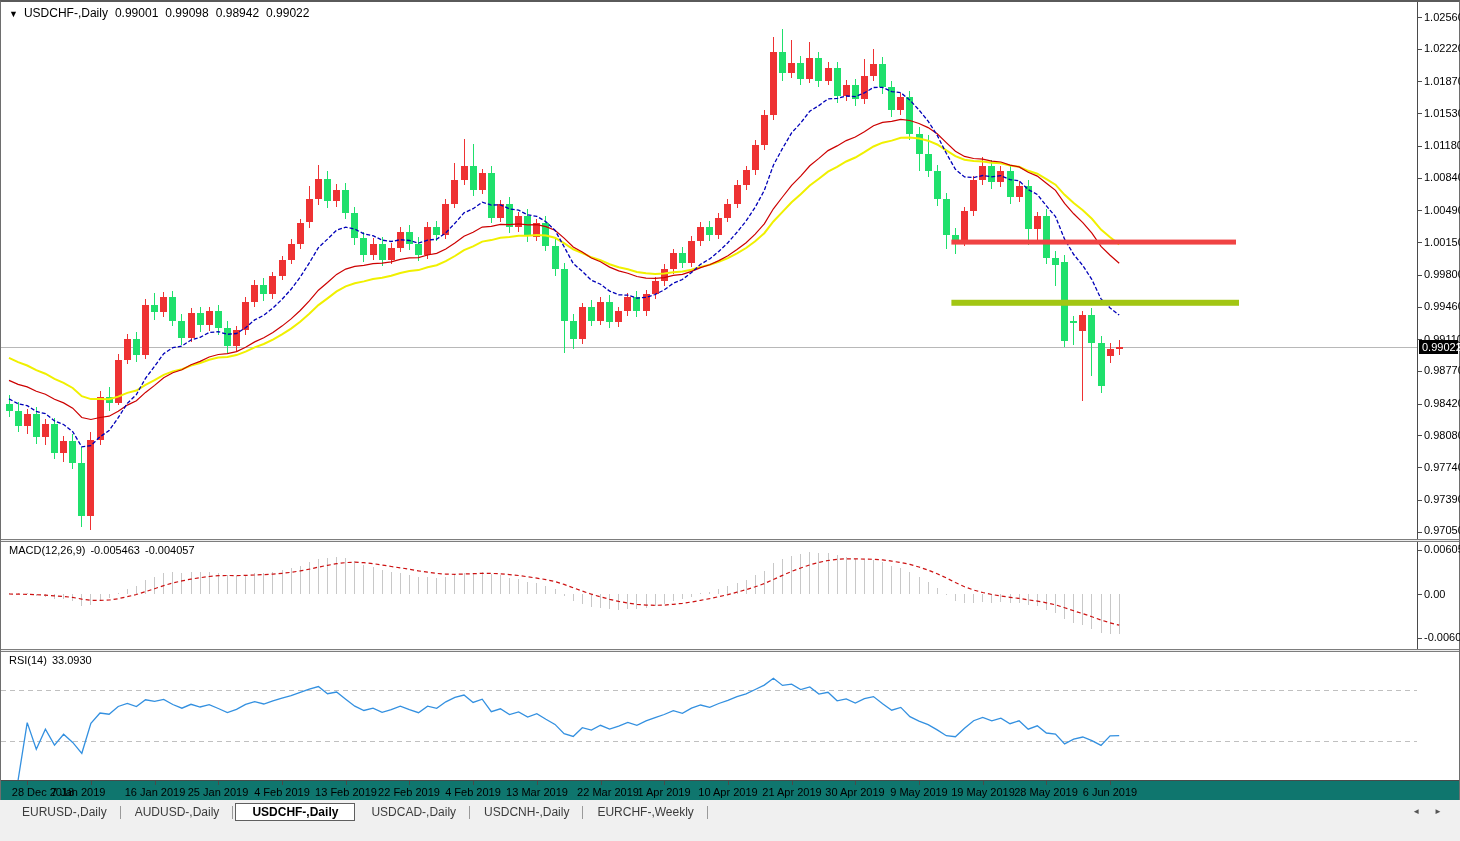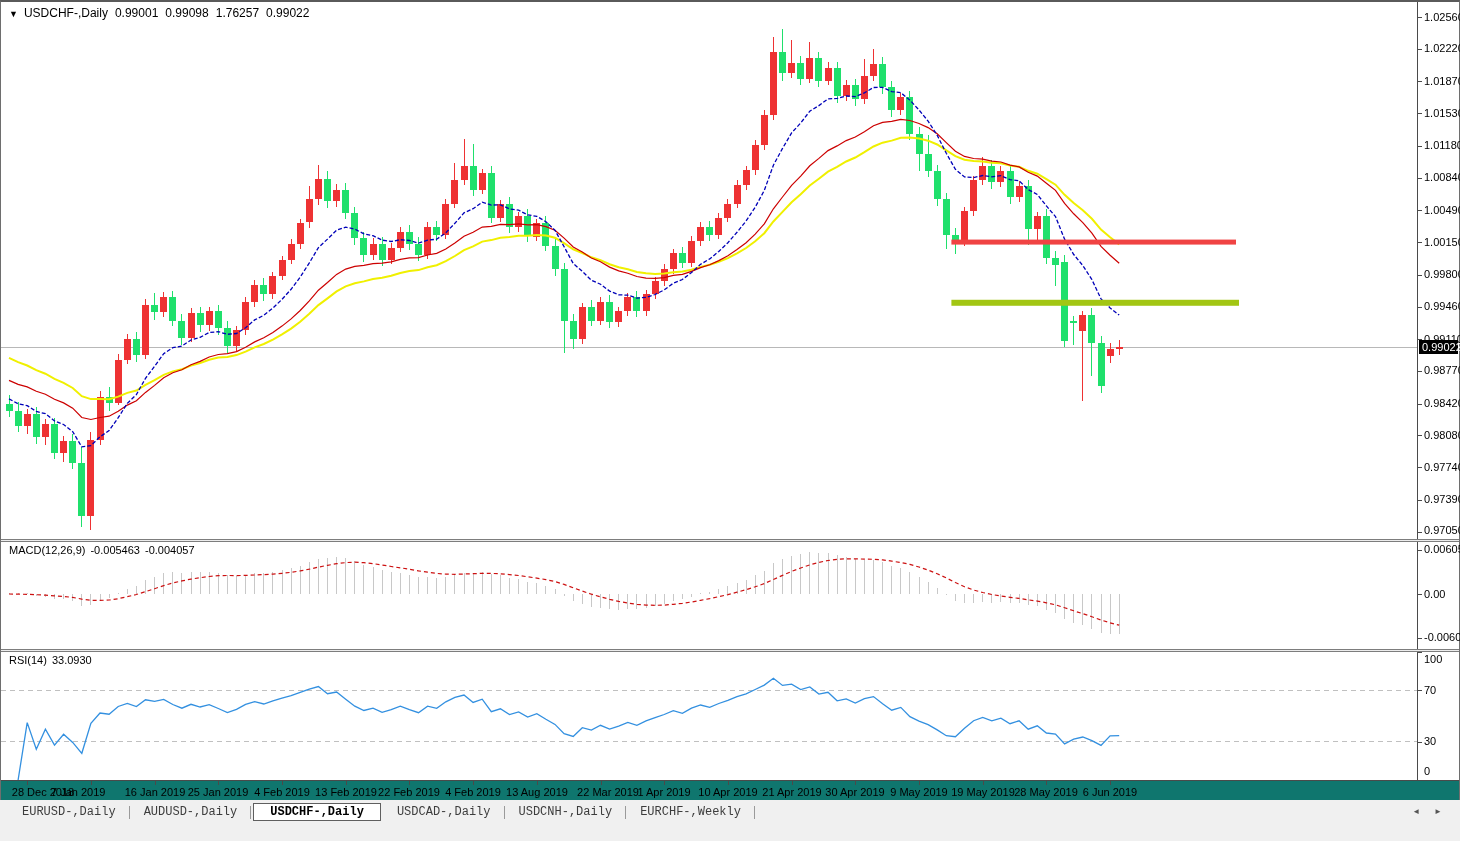--- a/index.html
+++ b/index.html
@@ -35,21 +35,21 @@
   .price-tag  { position:absolute; left:1px; right:1px; height:14px; background:#000; color:#fff;
                 font-size:11px; line-height:14px; padding-left:3px; z-index:6; }
 
   
   .date-axis { position:relative; height:20px; background:#0f766e; border-top:1px solid #4a4a4a; }
   .date-label { position:absolute; top:5px; font-size:11px; color:#000; white-space:nowrap; }
   .date-tick  { position:absolute; top:0; width:1px; height:4px; background:#4a4a4a; }
 
   
   .tab-bar { height:23px; background:#f0f0f0; display:flex; align-items:center; padding-left:8px; position:relative; }
-  .tab { position:relative; font-size:12px; color:#3c3c3c; padding:2px 14px; cursor:default; white-space:nowrap;font-family:Liberation Mono, monospace; }
+  .tab { position:relative; font-size:12px; color:#3c3c3c; padding:2px 14px; cursor:default; white-space:nowrap; }
   .tab:not(.active)::after { content:''; position:absolute; right:0; top:3px; height:13px; width:1px; background:#9a9a9a; }
   .tab.active { background:#fff; border:1px solid #5f5f5f; font-weight:bold; color:#000; padding:1px 16px; margin:0 2px; }
   .tab-arrows { position:absolute; right:18px; top:0; height:23px; display:flex; align-items:center; gap:14px; }
   .tab-arrow { font-size:8px; color:#555; cursor:default; }
 
   svg { display:block; }
 </style>
 </head>
 <body>
 
@@ -308,21 +308,21 @@
             <rect x="1105.6" y="346.5" width="7" height="7.5" fill="#ee3233" shape-rendering="crispEdges"></rect>
             <line x1="1118.2" y1="338.3135680268931" x2="1118.2" y2="352.88075450555596" stroke="#ee3233" stroke-width="1" shape-rendering="crispEdges"></line>
             <rect x="1114.7" y="345.4" width="7" height="2.0" fill="#ee3233" shape-rendering="crispEdges"></rect>
             <polyline points="8.0,355.8 17.1,360.2 26.2,363.5 35.3,368.2 44.4,371.7 53.5,376.8 62.6,380.8 71.7,386.0 80.8,394.2 89.9,397.1 99.0,396.9 108.1,397.2 117.2,394.6 126.3,390.9 135.4,388.5 144.5,382.9 153.6,378.2 162.7,372.9 171.8,369.4 180.9,367.2 190.0,363.6 199.1,361.0 208.2,357.7 217.3,355.6 226.4,354.9 235.5,353.1 244.6,349.7 253.7,345.4 262.8,342.0 271.9,337.6 281.0,332.4 290.1,326.6 299.2,319.7 308.3,311.8 317.4,303.1 326.5,296.4 335.6,289.4 344.7,284.3 353.8,281.2 362.9,279.4 372.0,277.0 381.1,275.8 390.2,273.8 399.3,271.0 408.4,269.1 417.5,268.1 426.6,265.3 435.7,263.2 444.8,259.2 453.9,254.0 463.0,248.2 472.1,244.3 481.2,239.6 490.3,238.1 499.4,235.7 508.5,235.1 517.6,233.7 526.7,233.7 535.8,232.9 544.9,233.6 554.0,235.8 563.1,241.1 572.2,247.3 581.3,251.0 590.4,255.3 599.5,258.2 608.6,262.2 617.7,265.3 626.8,267.2 635.9,269.9 645.0,271.3 654.1,271.9 663.2,271.6 672.3,270.2 681.4,269.6 690.5,267.7 699.6,264.9 708.7,262.8 717.8,259.8 726.9,256.1 736.0,251.3 745.1,246.0 754.2,239.3 763.3,231.2 772.4,219.5 781.5,209.9 790.6,200.3 799.7,192.3 808.8,183.5 817.9,176.7 827.0,169.6 836.1,164.8 845.2,159.5 854.3,155.5 863.4,150.2 872.5,144.5 881.6,140.7 890.7,138.6 899.8,135.8 908.9,135.5 918.0,136.6 927.1,138.7 936.2,142.5 945.3,148.3 954.4,154.2 963.5,157.7 972.6,159.1 981.7,159.4 990.8,160.8 999.9,161.3 1009.0,163.5 1018.1,164.8 1027.2,168.8 1036.3,171.7 1045.4,177.2 1054.5,182.7 1063.6,192.8 1072.7,201.1 1081.8,208.3 1090.9,216.8 1100.0,227.6 1109.1,235.3 1118.2,242.4" fill="none" stroke="#f0f000" stroke-width="2"></polyline>
             <polyline points="8.0,378.4 17.1,382.4 26.2,384.9 35.3,389.3 44.4,392.2 53.5,397.3 62.6,400.9 71.7,406.2 80.8,415.5 89.9,417.5 99.0,415.5 108.1,414.2 117.2,409.3 126.3,403.1 135.4,398.7 144.5,390.4 153.6,383.4 162.7,375.7 171.8,370.7 180.9,367.7 190.0,362.8 199.1,359.4 208.2,355.0 217.3,352.5 226.4,351.7 235.5,349.6 244.6,345.3 253.7,339.9 262.8,335.8 271.9,330.4 281.0,324.1 290.1,316.9 299.2,308.5 308.3,298.8 317.4,288.2 326.5,280.5 335.6,272.4 344.7,267.1 353.8,264.4 362.9,263.4 372.0,261.6 381.1,261.2 390.2,259.9 399.3,257.3 408.4,255.9 417.5,255.7 426.6,253.0 435.7,251.3 444.8,247.0 453.9,241.0 463.0,234.3 472.1,230.3 481.2,225.1 490.3,224.3 499.4,222.4 508.5,222.6 517.6,221.9 526.7,222.9 535.8,222.7 544.9,224.6 554.0,228.3 563.1,236.1 572.2,244.9 581.3,250.1 590.4,256.0 599.5,259.8 608.6,265.1 617.7,268.9 626.8,271.2 635.9,274.5 645.0,276.1 654.1,276.4 663.2,275.6 672.3,273.4 681.4,272.3 690.5,269.4 699.6,265.6 708.7,262.7 717.8,258.6 726.9,253.7 736.0,247.6 745.1,240.7 754.2,232.2 763.3,221.8 772.4,206.8 781.5,195.0 790.6,183.4 799.7,174.1 808.8,163.8 817.9,156.4 827.0,148.6 836.1,143.9 845.2,138.6 854.3,135.0 863.4,129.7 872.5,123.8 881.6,120.4 890.7,119.4 899.8,117.3 908.9,118.5 918.0,121.5 927.1,125.6 936.2,131.8 945.3,140.6 954.4,149.2 963.5,154.4 972.6,156.5 981.7,157.2 990.8,159.2 999.9,160.0 1009.0,163.1 1018.1,164.9 1027.2,170.3 1036.3,174.1 1045.4,181.2 1054.5,188.3 1063.6,201.4 1072.7,211.8 1081.8,220.6 1090.9,231.1 1100.0,244.4 1109.1,253.3 1118.2,261.3" fill="none" stroke="#cc0000" stroke-width="1.2"></polyline>
             <polyline points="8.0,396.9 17.1,401.8 26.2,403.6 35.3,409.4 44.4,411.7 53.5,418.9 62.6,422.5 71.7,429.6 80.8,444.9 89.9,443.6 99.0,434.8 108.1,428.6 117.2,415.7 126.3,401.4 135.4,392.6 144.5,376.3 153.6,364.3 162.7,351.7 171.8,345.7 180.9,344.0 190.0,338.0 199.1,335.3 208.2,330.5 217.3,329.7 226.4,332.3 235.5,331.5 244.6,325.7 253.7,317.9 262.8,313.3 271.9,306.1 281.0,297.3 290.1,287.3 299.2,275.1 308.3,260.9 317.4,245.6 326.5,237.1 335.6,228.2 344.7,225.1 353.8,227.1 362.9,231.8 372.0,233.7 381.1,238.1 390.2,239.5 399.3,237.7 408.4,238.5 417.5,241.1 426.6,238.2 435.7,237.2 444.8,230.8 453.9,221.3 463.0,210.9 472.1,206.7 481.2,200.2 490.3,203.1 499.4,202.8 508.5,206.9 517.6,208.2 526.7,212.9 535.8,214.3 544.9,219.7 554.0,228.3 563.1,244.7 572.2,261.5 581.3,269.3 590.4,278.3 599.5,282.2 608.6,289.1 617.7,292.8 626.8,293.2 635.9,296.1 645.0,295.4 654.1,292.5 663.2,287.9 672.3,281.2 681.4,277.5 690.5,270.5 699.6,262.3 708.7,256.9 717.8,249.4 726.9,240.7 736.0,230.3 745.1,219.0 754.2,205.2 763.3,188.4 772.4,163.2 781.5,146.4 790.6,130.9 799.7,121.0 808.8,109.2 817.9,103.6 827.0,96.9 836.1,96.4 845.2,94.0 854.3,94.6 863.4,90.8 872.5,85.5 881.6,85.4 890.7,89.6 899.8,90.7 908.9,98.1 918.0,108.0 927.1,119.1 936.2,133.3 945.3,151.3 954.4,167.3 963.5,174.9 972.6,175.6 981.7,173.5 990.8,174.8 999.9,173.7 1009.0,177.7 1018.1,178.8 1027.2,187.6 1036.3,192.4 1045.4,203.9 1054.5,214.6 1063.6,237.2 1072.7,252.5 1081.8,263.5 1090.9,277.6 1100.0,296.9 1109.1,305.9 1118.2,313.1" fill="none" stroke="#0000b8" stroke-width="1.3" stroke-dasharray="4 2"></polyline>
             <rect x="950.4" y="237.5784386964226" width="284.6" height="5" fill="#f04343"></rect>
             <rect x="950.4" y="297.7750490241849" width="287.6" height="6" fill="#a2c613"></rect>
           </svg>
         <div class="panel-label">
-          <span class="tri">▼</span><span>USDCHF-,Daily</span><span class="num">0.99001</span><span class="num">0.99098</span><span class="num">1.76257</span><span class="num">0.99022</span>
+          <span class="tri">▼</span><span>USDCHF-,Daily</span><span class="num">0.99001</span><span class="num">0.99098</span><span class="num">0.98942</span><span class="num">0.99022</span>
         </div>
       </div>
       <div class="scale" id="scale-main">
         <div class="price-tag" id="price-tag" style="top: 338px;">0.99022</div>
       <div class="tick-mark" style="top: 15px;"></div>
           <div class="tick-label" style="top: 9px;">1.02560</div>
           <div class="tick-mark" style="top: 47px;"></div>
           <div class="tick-label" style="top: 40px;">1.02220</div>
           <div class="tick-mark" style="top: 79px;"></div>
           <div class="tick-label" style="top: 73px;">1.01870</div>
@@ -507,51 +507,41 @@
       <div class="plot">
         <svg id="svg-rsi" width="1418" height="128">
             <line x1="0" y1="38.4" x2="1418" y2="38.4" stroke="#c0c0c0" stroke-width="1" stroke-dasharray="5 4" shape-rendering="crispEdges"></line>
             <line x1="0" y1="89.60000000000001" x2="1418" y2="89.60000000000001" stroke="#c0c0c0" stroke-width="1" stroke-dasharray="5 4" shape-rendering="crispEdges"></line>
             <polyline points="17.1,128.0 26.2,70.6 35.3,97.2 44.4,77.2 53.5,93.1 62.6,82.3 71.7,90.4 80.8,101.3 89.9,71.3 99.0,61.0 108.1,62.2 117.2,54.5 126.3,51.5 135.4,54.6 144.5,47.8 153.6,49.4 162.7,47.4 171.8,52.5 180.9,56.2 190.0,52.3 199.1,55.0 208.2,52.7 217.3,56.5 226.4,60.5 235.5,57.4 244.6,52.4 253.7,49.6 262.8,52.0 271.9,48.8 281.0,46.1 290.1,43.6 299.2,40.4 308.3,37.1 317.4,34.5 326.5,41.7 335.6,40.0 344.7,47.2 353.8,54.2 362.9,58.5 372.0,56.1 381.1,60.3 390.2,57.6 399.3,54.1 408.4,57.6 417.5,60.7 426.6,54.2 435.7,56.4 444.8,49.8 453.9,45.4 463.0,43.0 472.1,50.4 481.2,47.2 490.3,59.7 499.4,56.8 508.5,62.6 517.6,60.0 526.7,65.1 535.8,61.7 544.9,67.3 554.0,72.4 563.1,81.6 572.2,84.4 581.3,75.7 590.4,78.1 599.5,73.3 608.6,77.0 617.7,74.1 626.8,70.5 635.9,73.3 645.0,68.9 654.1,65.6 663.2,62.5 672.3,58.7 681.4,61.3 690.5,56.1 699.6,53.0 708.7,55.3 717.8,51.5 726.9,48.4 736.0,44.6 745.1,41.8 754.2,37.5 763.3,33.1 772.4,26.2 781.5,33.4 790.6,32.2 799.7,37.5 808.8,34.9 817.9,42.1 827.0,40.3 836.1,48.8 845.2,46.9 854.3,51.0 863.4,46.7 872.5,44.6 881.6,51.7 890.7,58.2 899.8,55.4 908.9,64.6 918.0,69.1 927.1,72.6 936.2,77.9 945.3,83.7 954.4,84.7 963.5,76.3 972.6,68.7 981.7,65.5 990.8,68.8 999.9,66.1 1009.0,71.7 1018.1,68.8 1027.2,77.2 1036.3,73.8 1045.4,81.0 1054.5,82.0 1063.6,91.9 1072.7,87.2 1081.8,85.0 1090.9,88.6 1100.0,93.4 1109.1,83.9 1118.2,83.6" fill="none" stroke="#3390e0" stroke-width="1.3"></polyline>
           </svg>
         <div class="ind-label">
           <span>RSI(14)</span><span class="num">33.0930</span>
         </div>
       </div>
-      <div class="scale" id="scale-rsi">
-          <div class="tick-mark" style="top: 0px;"></div>
-          <div class="tick-label" style="top: 1px;">100</div>
-          <div class="tick-mark" style="top: 38px;"></div>
-          <div class="tick-label" style="top: 32px;">70</div>
-          <div class="tick-mark" style="top: 90px;"></div>
-          <div class="tick-label" style="top: 83px;">30</div>
-          <div class="tick-mark" style="top: 128px;"></div>
-          <div class="tick-label" style="top: 113px;">0</div>
-        </div>
     </div>
 
     <div class="date-axis" id="date-axis">
         <div class="date-tick" style="left: 26px;"></div>
         <div class="date-label" style="left: 2px; width: 80px; text-align: center;">28 Dec 2018</div>
         <div class="date-tick" style="left: 90px;"></div>
         <div class="date-label" style="left: 50px; width: 80px; text-align: left;">7 Jan 2019</div>
         <div class="date-tick" style="left: 154px;"></div>
         <div class="date-label" style="left: 114px; width: 80px; text-align: center;">16 Jan 2019</div>
         <div class="date-tick" style="left: 217px;"></div>
         <div class="date-label" style="left: 177px; width: 80px; text-align: center;">25 Jan 2019</div>
         <div class="date-tick" style="left: 281px;"></div>
         <div class="date-label" style="left: 241px; width: 80px; text-align: center;">4 Feb 2019</div>
         <div class="date-tick" style="left: 345px;"></div>
         <div class="date-label" style="left: 305px; width: 80px; text-align: center;">13 Feb 2019</div>
         <div class="date-tick" style="left: 408px;"></div>
         <div class="date-label" style="left: 368px; width: 80px; text-align: center;">22 Feb 2019</div>
         <div class="date-tick" style="left: 472px;"></div>
         <div class="date-label" style="left: 432px; width: 80px; text-align: center;">4 Feb 2019</div>
         <div class="date-tick" style="left: 536px;"></div>
-        <div class="date-label" style="left: 496px; width: 80px; text-align: center;">13 Aug 2019</div>
+        <div class="date-label" style="left: 496px; width: 80px; text-align: center;">13 Mar 2019</div>
         <div class="date-tick" style="left: 600px;"></div>
         <div class="date-label" style="left: 560px; width: 94px; text-align: center;">22 Mar 2019</div>
         <div class="date-tick" style="left: 663px;"></div>
         <div class="date-label" style="left: 623px; width: 80px; text-align: center;">1 Apr 2019</div>
         <div class="date-tick" style="left: 727px;"></div>
         <div class="date-label" style="left: 687px; width: 80px; text-align: center;">10 Apr 2019</div>
         <div class="date-tick" style="left: 791px;"></div>
         <div class="date-label" style="left: 751px; width: 80px; text-align: center;">21 Apr 2019</div>
         <div class="date-tick" style="left: 854px;"></div>
         <div class="date-label" style="left: 814px; width: 80px; text-align: center;">30 Apr 2019</div>

